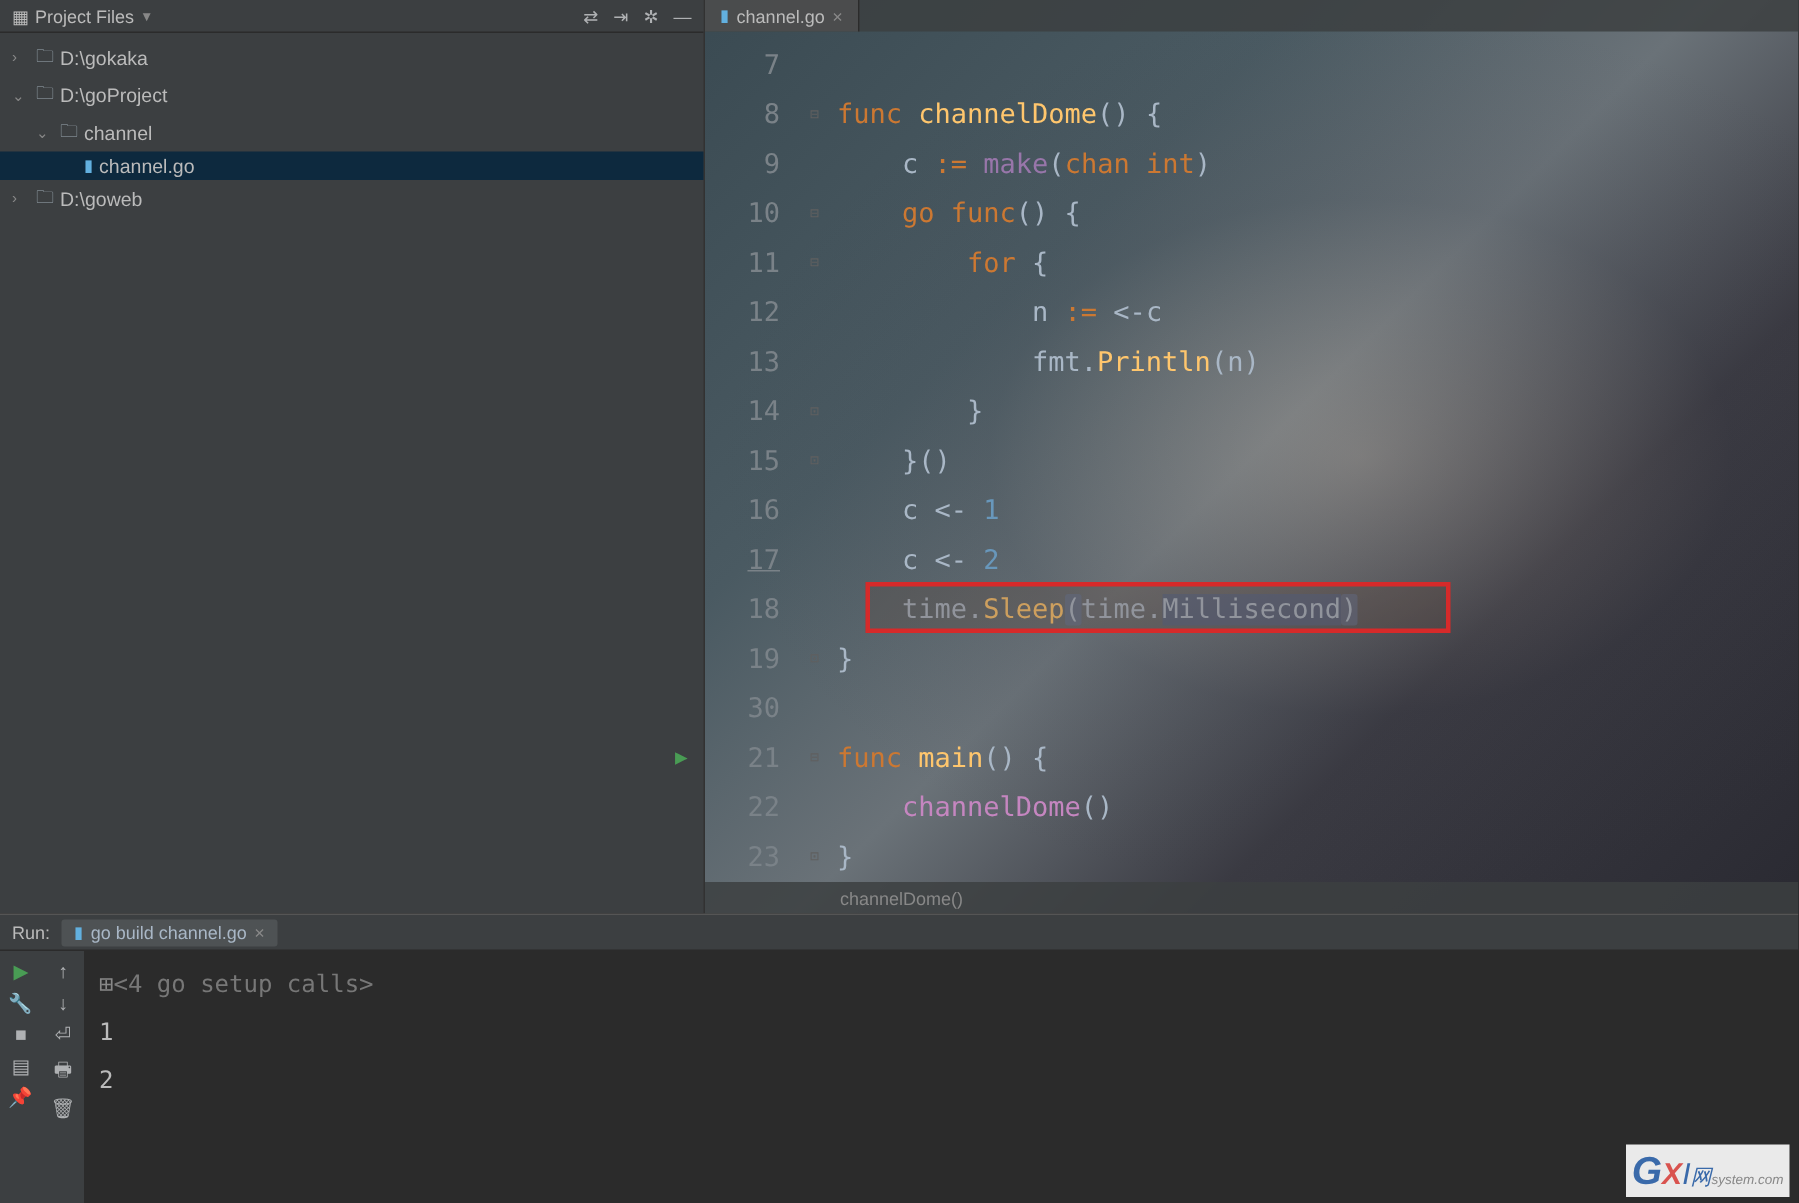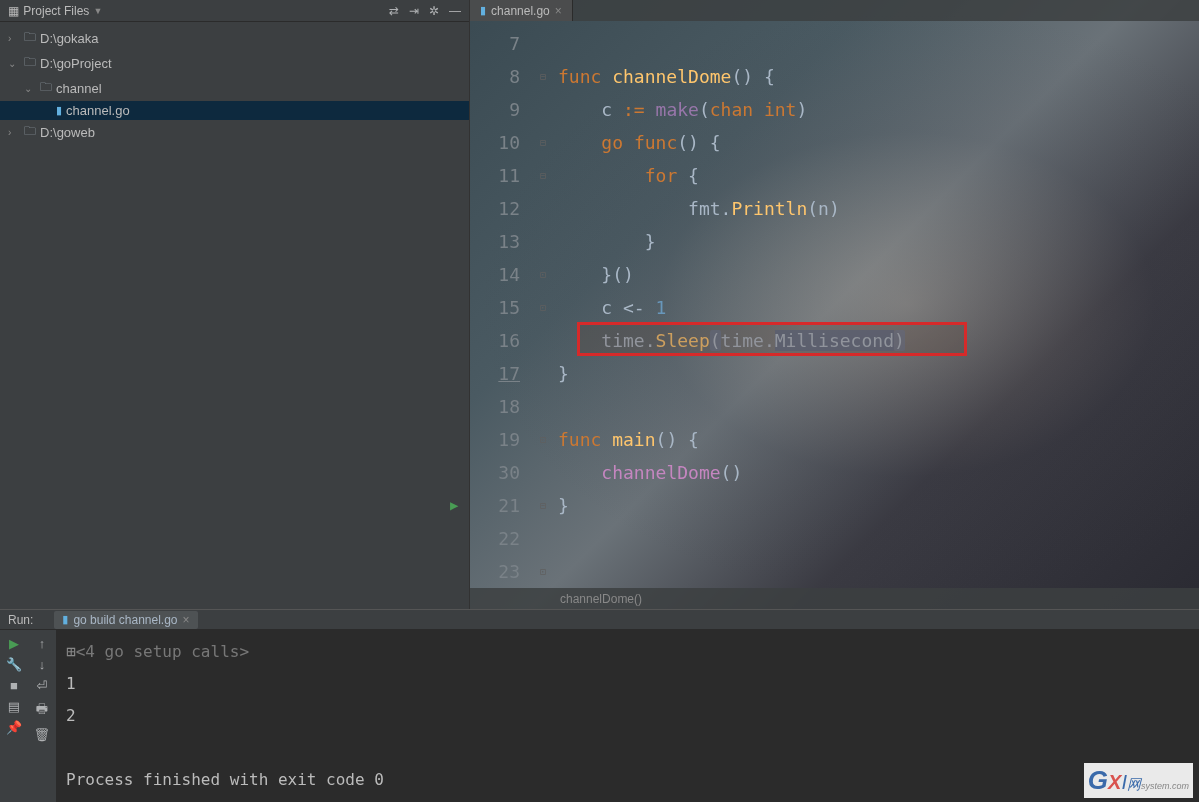--- a/index.html
+++ b/index.html
@@ -39,21 +39,21 @@
 .tok-ident { color: #a9b7c6; }
 .tok-op { color: #a9b7c6; }
 .tok-call { color: #c586c0; }
 .tok-builtin { color: #9876aa; }
 .tok-punc { color: #a9b7c6; }
 .tok-assign { color: #cc7832; }
 .tok-paren-hl { background: rgba(100,120,160,0.5); border-radius: 2px; }
 .tok-sel { background: rgba(80,100,140,0.6); }
 .breadcrumb { height: 22px; background: rgba(60,63,65,0.85); padding-left: 90px; font-size: 12px; color: #888; display: flex; align-items: center; }
 .run-panel { height: 193px; background: #2b2b2b; border-top: 1px solid #555; display: flex; flex-direction: column; position: relative; }
-.run-header { height: 24px; display: flex; align-items: center; padding: 0 8px; gap: 21px; background: #3c3f41; border-bottom: 1px solid #2b2b2b; font-size: 12px; }
+.run-header { height: 24px; display: flex; align-items: center; padding: 0 8px; gap: 8px; background: #3c3f41; border-bottom: 1px solid #2b2b2b; font-size: 12px; }
 .run-label { color: #bbbbbb; }
 .run-tab { display: flex; align-items: center; gap: 5px; background: #4e5254; padding: 2px 8px; border-radius: 2px; }
 .run-body { flex: 1; display: flex; }
 .run-icons-left { width: 28px; display: flex; flex-direction: column; align-items: center; gap: 6px; padding: 6px 0; background: #3c3f41; }
 .run-icons-left2 { width: 28px; display: flex; flex-direction: column; align-items: center; gap: 6px; padding: 6px 0; background: #3c3f41; }
 .run-icon { color: #afb1b3; font-size: 13px; cursor: pointer; }
 .run-icon.play { color: #499c54; }
 .run-output { flex: 1; padding: 6px 10px; font-family: "Consolas", monospace; font-size: 16px; color: #bbbbbb; line-height: 32px; }
 .run-output .dim { color: #777; }
 .watermark { position: absolute; right: 6px; bottom: 4px; font-size: 14px; font-style: italic; color: #3a6aaa; background: rgba(255,255,255,0.9); padding: 2px 4px; display: flex; align-items: baseline; }
@@ -158,24 +158,26 @@
             <div class="fold-mark">⊟</div>
             <div class="fold-mark"></div>
             <div class="fold-mark">⊡</div>
           </div>
         <div class="code-lines" id="code">
             <div class="code-line"></div>
             <div class="code-line"><span class="tok-kw">func </span><span class="tok-func">channelDome</span><span class="tok-punc">() {</span></div>
             <div class="code-line"><span class="tok-ident">    c </span><span class="tok-assign">:= </span><span class="tok-builtin">make</span><span class="tok-punc">(</span><span class="tok-kw">chan </span><span class="tok-kw">int</span><span class="tok-punc">)</span></div>
             <div class="code-line"><span class="tok-ident">    </span><span class="tok-kw">go </span><span class="tok-kw">func</span><span class="tok-punc">() {</span></div>
             <div class="code-line"><span class="tok-ident">        </span><span class="tok-kw">for </span><span class="tok-punc">{</span></div>
+            <div class="code-line"><span class="tok-ident">            n </span><span class="tok-assign">:= </span><span class="tok-op">&lt;-</span><span class="tok-ident">c</span></div>
             <div class="code-line"><span class="tok-ident">            fmt.</span><span class="tok-func">Println</span><span class="tok-punc">(n)</span></div>
             <div class="code-line"><span class="tok-ident">        </span><span class="tok-punc">}</span></div>
             <div class="code-line"><span class="tok-ident">    </span><span class="tok-punc">}()</span></div>
             <div class="code-line"><span class="tok-ident">    c </span><span class="tok-op">&lt;- </span><span class="tok-num">1</span></div>
+            <div class="code-line"><span class="tok-ident">    c </span><span class="tok-op">&lt;- </span><span class="tok-num">2</span></div>
             <div class="code-line"><span class="tok-ident">    time.</span><span class="tok-func">Sleep</span><span class="tok-paren-hl">(</span><span class="tok-ident">time.</span><span class="tok-sel">Millisecond</span><span class="tok-paren-hl">)</span><div class="highlight-box"></div></div>
             <div class="code-line"><span class="tok-punc">}</span></div>
             <div class="code-line"></div>
             <div class="code-line"><span class="tok-kw">func </span><span class="tok-func">main</span><span class="tok-punc">() {</span></div>
             <div class="code-line"><span class="tok-ident">    </span><span class="tok-call">channelDome</span><span class="tok-punc">()</span></div>
             <div class="code-line"><span class="tok-punc">}</span></div>
           </div>
       </div>
       <div class="breadcrumb">
         <span>channelDome()</span>
@@ -205,21 +207,20 @@
       <span class="run-icon">↑</span>
       <span class="run-icon">↓</span>
       <span class="run-icon">⏎</span>
       <span class="run-icon">🖶</span>
       <span class="run-icon">🗑</span>
     </div>
     <div class="run-output">
       <span style="color:#888">⊞</span><span class="dim">&lt;4 go setup calls&gt;</span><br>
       <span>1</span><br>
       <span>2</span><br><br>
-      <span>Process finished with exit code 0</span>
     </div>
   </div>
 </div>
 
 <div class="watermark">
   <span class="g">G</span>
     <span class="x">X</span>
     <span class="i">I</span>
     <span class="net">网</span>
   <div class="sub">system.com</div>

